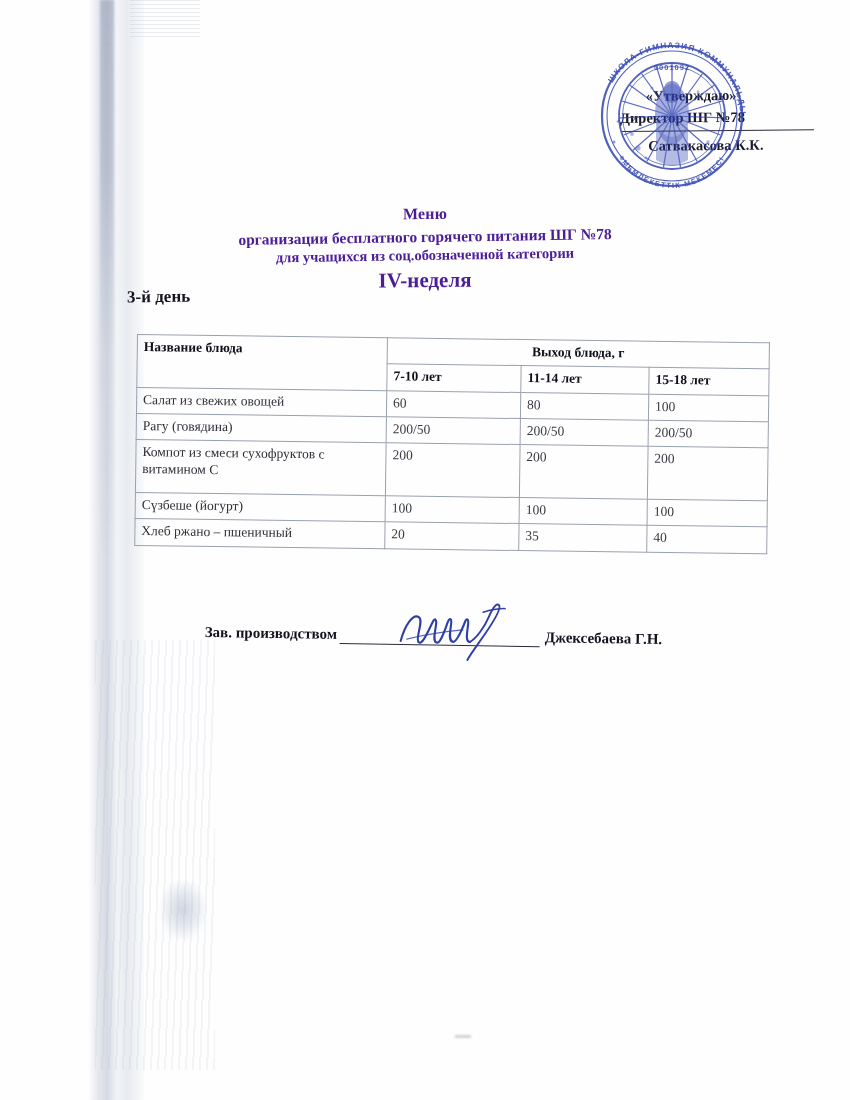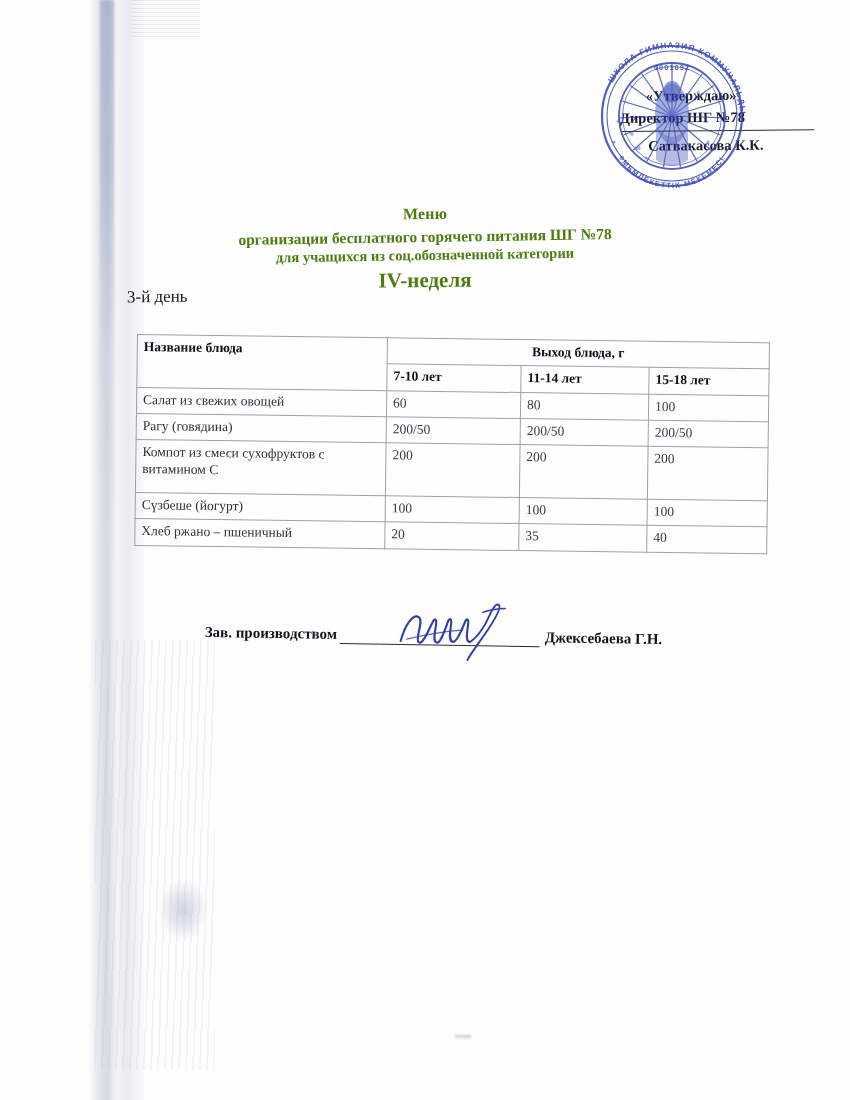--- a/index.html
+++ b/index.html
@@ -123,21 +123,21 @@
     pointer-events:none;
     opacity:.93;
   }
 
   
   .title-block{
     position:absolute;
     left:0;top:205px;
     width:850px;
     text-align:center;
-    color:#4d7c0f;
+    color:#4c1d95;
   }
   .t-menu{
     font-size:16px;font-weight:bold;
     letter-spacing:.2px;
     display:block;
     transform:rotate(-0.55deg);
   }
   .t-line2{
     font-size:15.5px;font-weight:bold;
     display:block;margin-top:5px;
@@ -151,21 +151,21 @@
   .t-week{
     font-size:21px;font-weight:bold;
     display:block;margin-top:4px;
     transform:rotate(-0.5deg);
   }
 
   
   .day-label{
     position:absolute;
     left:127px;top:287px;
-    font-size:17px;font-weight:normal;
+    font-size:17px;font-weight:bold;
     color:#141422;
     transform:rotate(-0.8deg);
   }
 
   
   .table-wrap{
     position:absolute;
     left:137px;top:334px;
     width:632px;
     transform:rotate(0.75deg);

